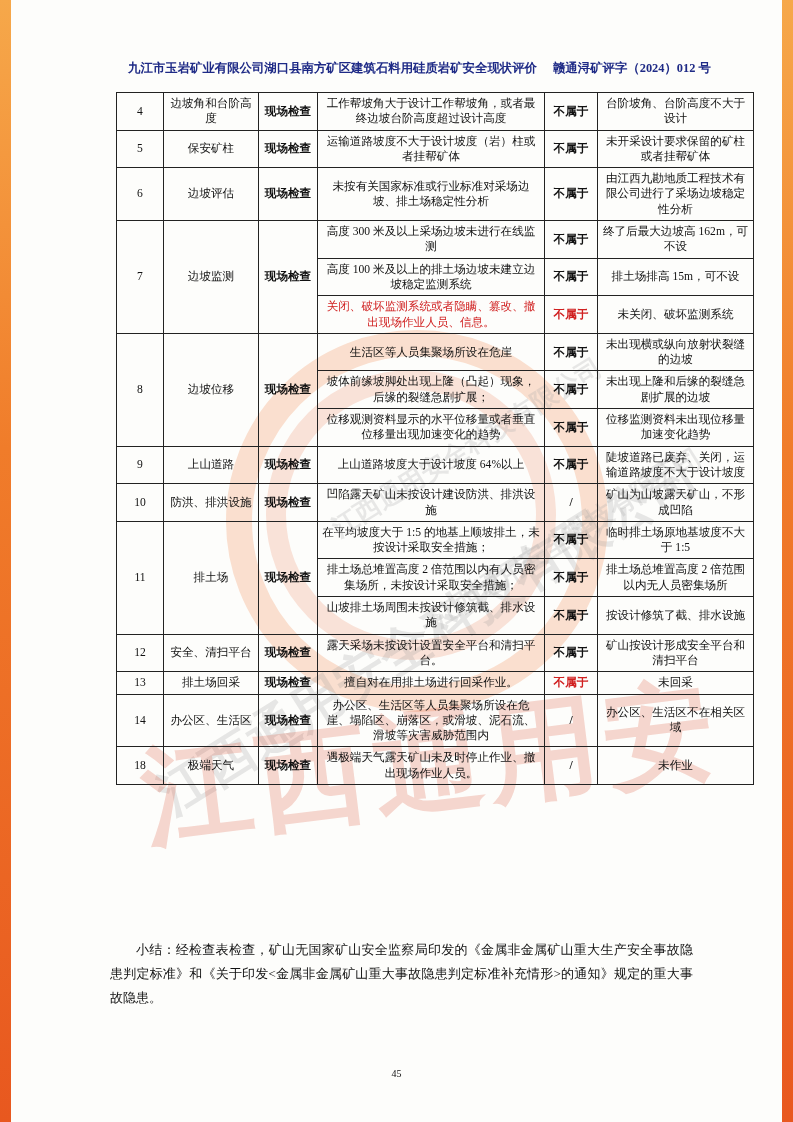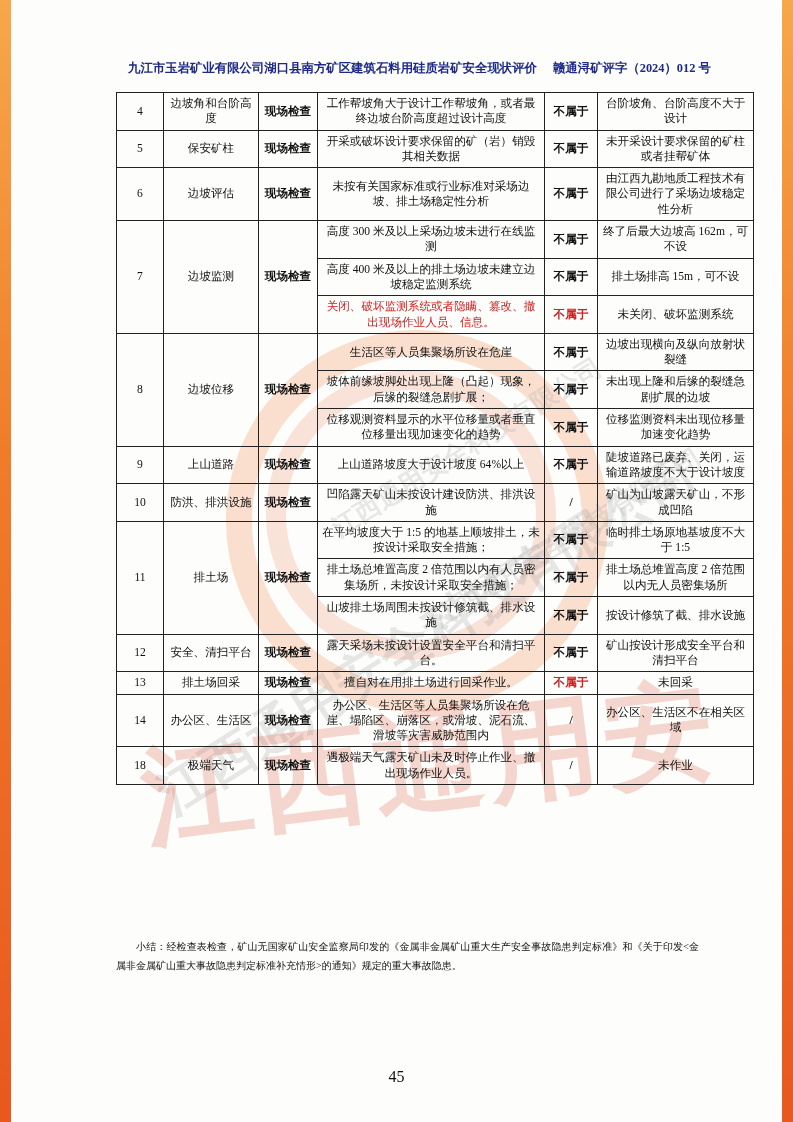--- a/index.html
+++ b/index.html
@@ -135,36 +135,36 @@
   td.c-method { width: 50px; font-weight: bold; }
   td.c-desc { width: 218px; }
   td.c-judge { width: 44px; font-weight: bold; }
   td.c-remark { width: 147px; }
   td.left { text-align: left; }
   .red { color: #d02020; }
 
   
   .summary {
     position: absolute;
-    left: 105px;
+    left: 99px;
     top: 938px;
     width: 583px;
-    font-size: 10px;
+    font-size: 13px;
     line-height: 1.85;
     text-indent: 2em;
     text-align: justify;
     font-family: "Liberation Serif", serif;
   }
   .pageno {
     position: absolute;
     left: 0;
     right: 0;
     top: 1068px;
     text-align: center;
-    font-size: 16px;
+    font-size: 10px;
     font-family: "Liberation Serif", serif;
   }
 </style>
 </head>
 <body>
 
 <div class="page">
   <div class="frame-left"></div>
   <div class="frame-right"></div>
 
@@ -192,21 +192,21 @@
             <td class="c-method">现场检查</td>
             <td class="c-desc left">工作帮坡角大于设计工作帮坡角，或者最终边坡台阶高度超过设计高度</td>
             <td class="c-judge">不属于</td>
             <td class="c-remark left">台阶坡角、台阶高度不大于设计</td>
           </tr>
 
           <tr>
             <td class="c-no">5</td>
             <td class="c-item">保安矿柱</td>
             <td class="c-method">现场检查</td>
-            <td class="c-desc left">开采或破坏设计要求保留的矿（岩）销毁其相关数据</td>
+            <td class="c-desc left">运输道路坡度不大于设计坡度（岩）柱或者挂帮矿体</td>
             <td class="c-judge">不属于</td>
             <td class="c-remark left">未开采设计要求保留的矿柱或者挂帮矿体</td>
           </tr>
 
           <tr>
             <td class="c-no">6</td>
             <td class="c-item">边坡评估</td>
             <td class="c-method">现场检查</td>
             <td class="c-desc left">未按有关国家标准或行业标准对采场边坡、排土场稳定性分析</td>
             <td class="c-judge">不属于</td>
@@ -215,37 +215,37 @@
 
           <tr>
             <td class="c-no" rowspan="3">7</td>
             <td class="c-item" rowspan="3">边坡监测</td>
             <td class="c-method" rowspan="3">现场检查</td>
             <td class="c-desc">高度 300 米及以上采场边坡未进行在线监测</td>
             <td class="c-judge">不属于</td>
             <td class="c-remark">终了后最大边坡高 162m，可不设</td>
           </tr>
           <tr>
-            <td class="c-desc left">高度 400 米及以上的排土场边坡未建立边坡稳定监测系统</td>
+            <td class="c-desc left">高度 100 米及以上的排土场边坡未建立边坡稳定监测系统</td>
             <td class="c-judge">不属于</td>
             <td class="c-remark">排土场排高 15m，可不设</td>
           </tr>
           <tr>
             <td class="c-desc red">关闭、破坏监测系统或者隐瞒、篡改、撤出现场作业人员、信息。</td>
             <td class="c-judge red">不属于</td>
             <td class="c-remark">未关闭、破坏监测系统</td>
           </tr>
 
           <tr>
             <td class="c-no" rowspan="3">8</td>
             <td class="c-item" rowspan="3">边坡位移</td>
             <td class="c-method" rowspan="3">现场检查</td>
             <td class="c-desc">生活区等人员集聚场所设在危崖</td>
             <td class="c-judge">不属于</td>
-            <td class="c-remark">边坡出现横向及纵向放射状裂缝</td>
+            <td class="c-remark">未出现横或纵向放射状裂缝的边坡</td>
           </tr>
           <tr>
             <td class="c-desc left">坡体前缘坡脚处出现上隆（凸起）现象，后缘的裂缝急剧扩展；</td>
             <td class="c-judge">不属于</td>
             <td class="c-remark">未出现上隆和后缘的裂缝急剧扩展的边坡</td>
           </tr>
           <tr>
             <td class="c-desc left">位移观测资料显示的水平位移量或者垂直位移量出现加速变化的趋势</td>
             <td class="c-judge">不属于</td>
             <td class="c-remark">位移监测资料未出现位移量加速变化趋势</td>

